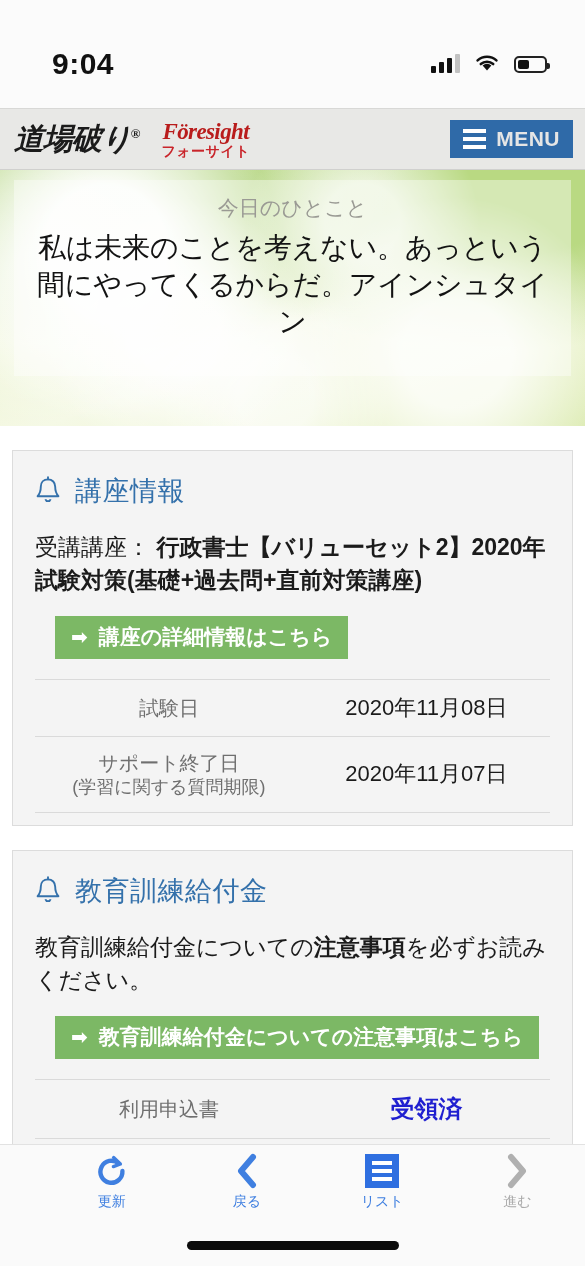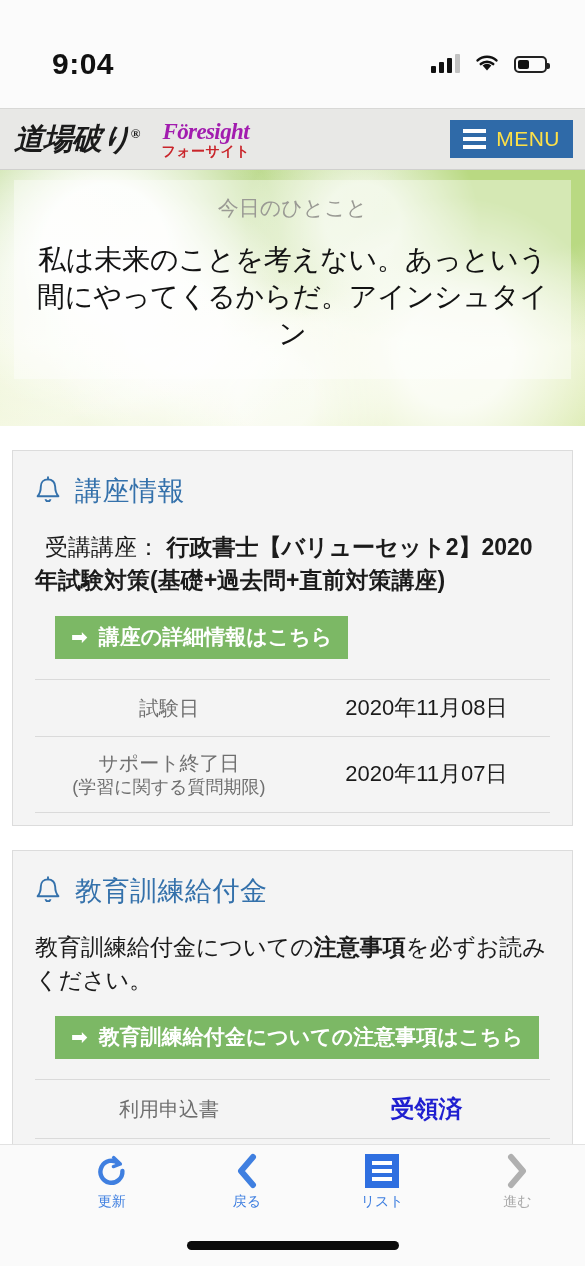--- a/index.html
+++ b/index.html
@@ -61,35 +61,36 @@
     font-weight:bold;
     color:#1b1b1b;
     font-style:italic;
     letter-spacing:-1px;
   }
   .logo-main sup{ font-size:13px; font-style:normal; vertical-align:super; }
   .logo-fs{ margin-left:22px; line-height:1; text-align:center; }
   .logo-fs .fs-top{
     font-family:"Liberation Serif","DejaVu Serif",serif;
     font-size:23px; font-weight:bold; font-style:italic;
-    color:#a21caf; letter-spacing:-0.6px;
+    color:#b91c1c; letter-spacing:-0.6px;
   }
   .logo-fs .fs-sub{
     font-size:14px; font-weight:bold; color:#c9252b; letter-spacing:0.5px;
     margin-top:1px;
   }
   .menu-btn{
     margin-left:auto;
     background:#2f6aa8;
-    color:#fde047;
+    color:#e5e5e5;
     height:38px;
     min-width:118px;
     display:flex; align-items:center; justify-content:center; gap:10px;
     padding:0 13px;
     cursor:pointer;
+    font-weight:bold;
   }
   .burger{ display:flex; flex-direction:column; gap:4px; }
   .burger i{ display:block; width:23px; height:4px; background:#fff; }
   .menu-label{ font-size:21px; letter-spacing:0.5px; }
 
   
   .hero{
     height:256px;
     position:relative;
     overflow:hidden;
@@ -122,21 +123,21 @@
     position:relative;
     margin:10px 14px 0 14px;
     background:rgba(255,255,255,.40);
     padding:14px 18px 26px;
     min-height:196px;
   }
   .quote-label{
     text-align:center;
     color:#9a9a94;
     font-size:21px;
-    margin-bottom:20px;
+    margin-bottom:8px;
   }
   .quote-text{
     text-align:center;
     font-size:28px;
     line-height:1.32;
     color:#131313;
     letter-spacing:-0.2px;
   }
 
   
@@ -156,21 +157,21 @@
     color:#3471ab;
     letter-spacing:0.5px;
   }
   .card-body-text{
     font-size:23px;
     line-height:1.45;
     color:#1b1b1b;
     margin-bottom:18px;
   }
   .card-body-text b{ font-weight:bold; }
-  .lead{ font-weight:normal;margin-left:10px; }
+  .lead{ font-weight:normal; }
   .strong-title{ font-weight:bold; }
 
   .green-btn{
     display:inline-flex;
     align-items:center;
     gap:11px;
     background:#7cb865;
     color:#ffffff;
     font-size:21px;
     font-weight:bold;

